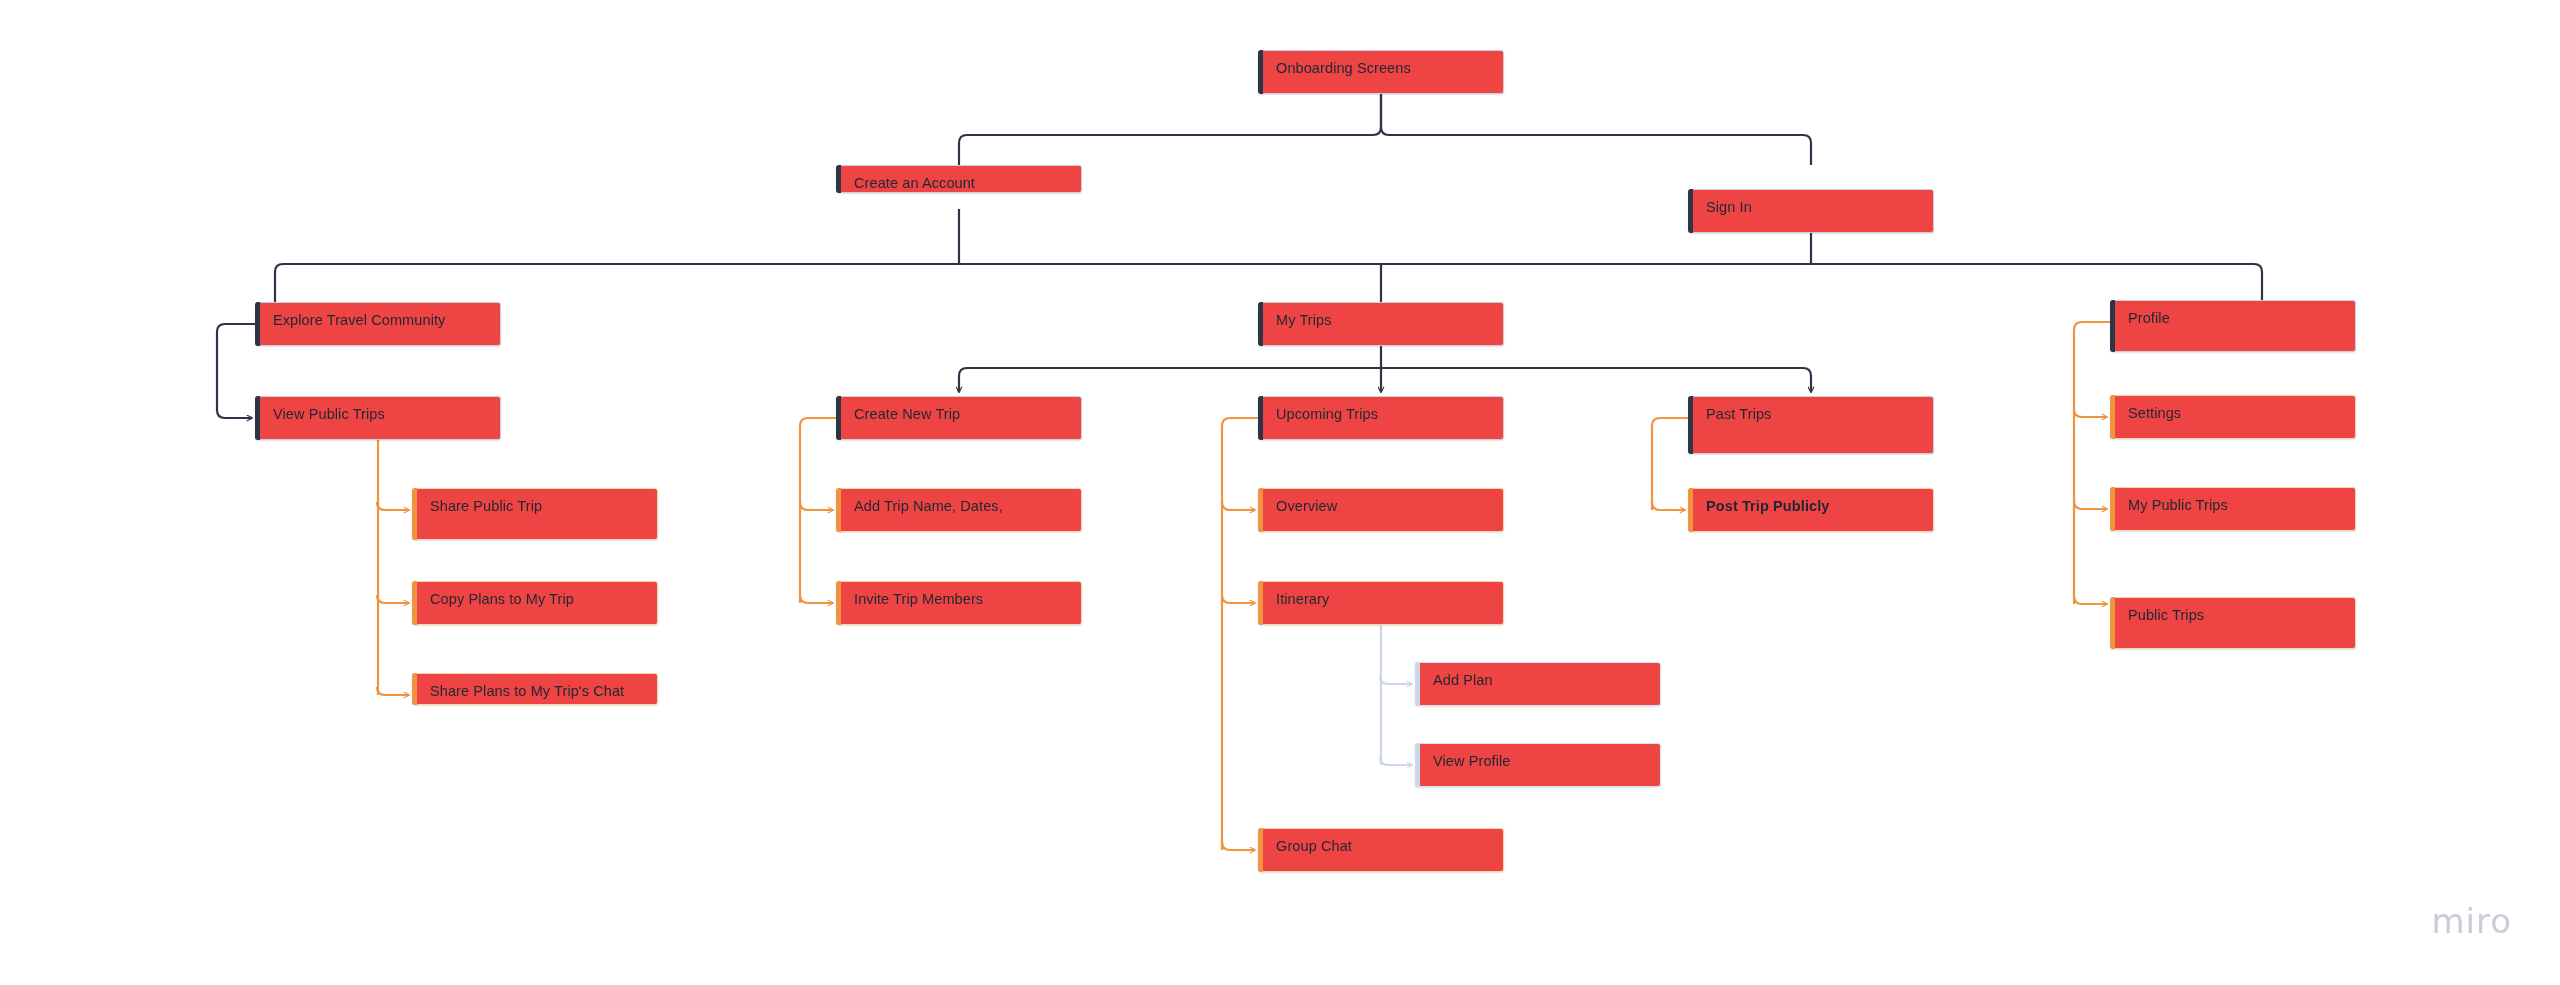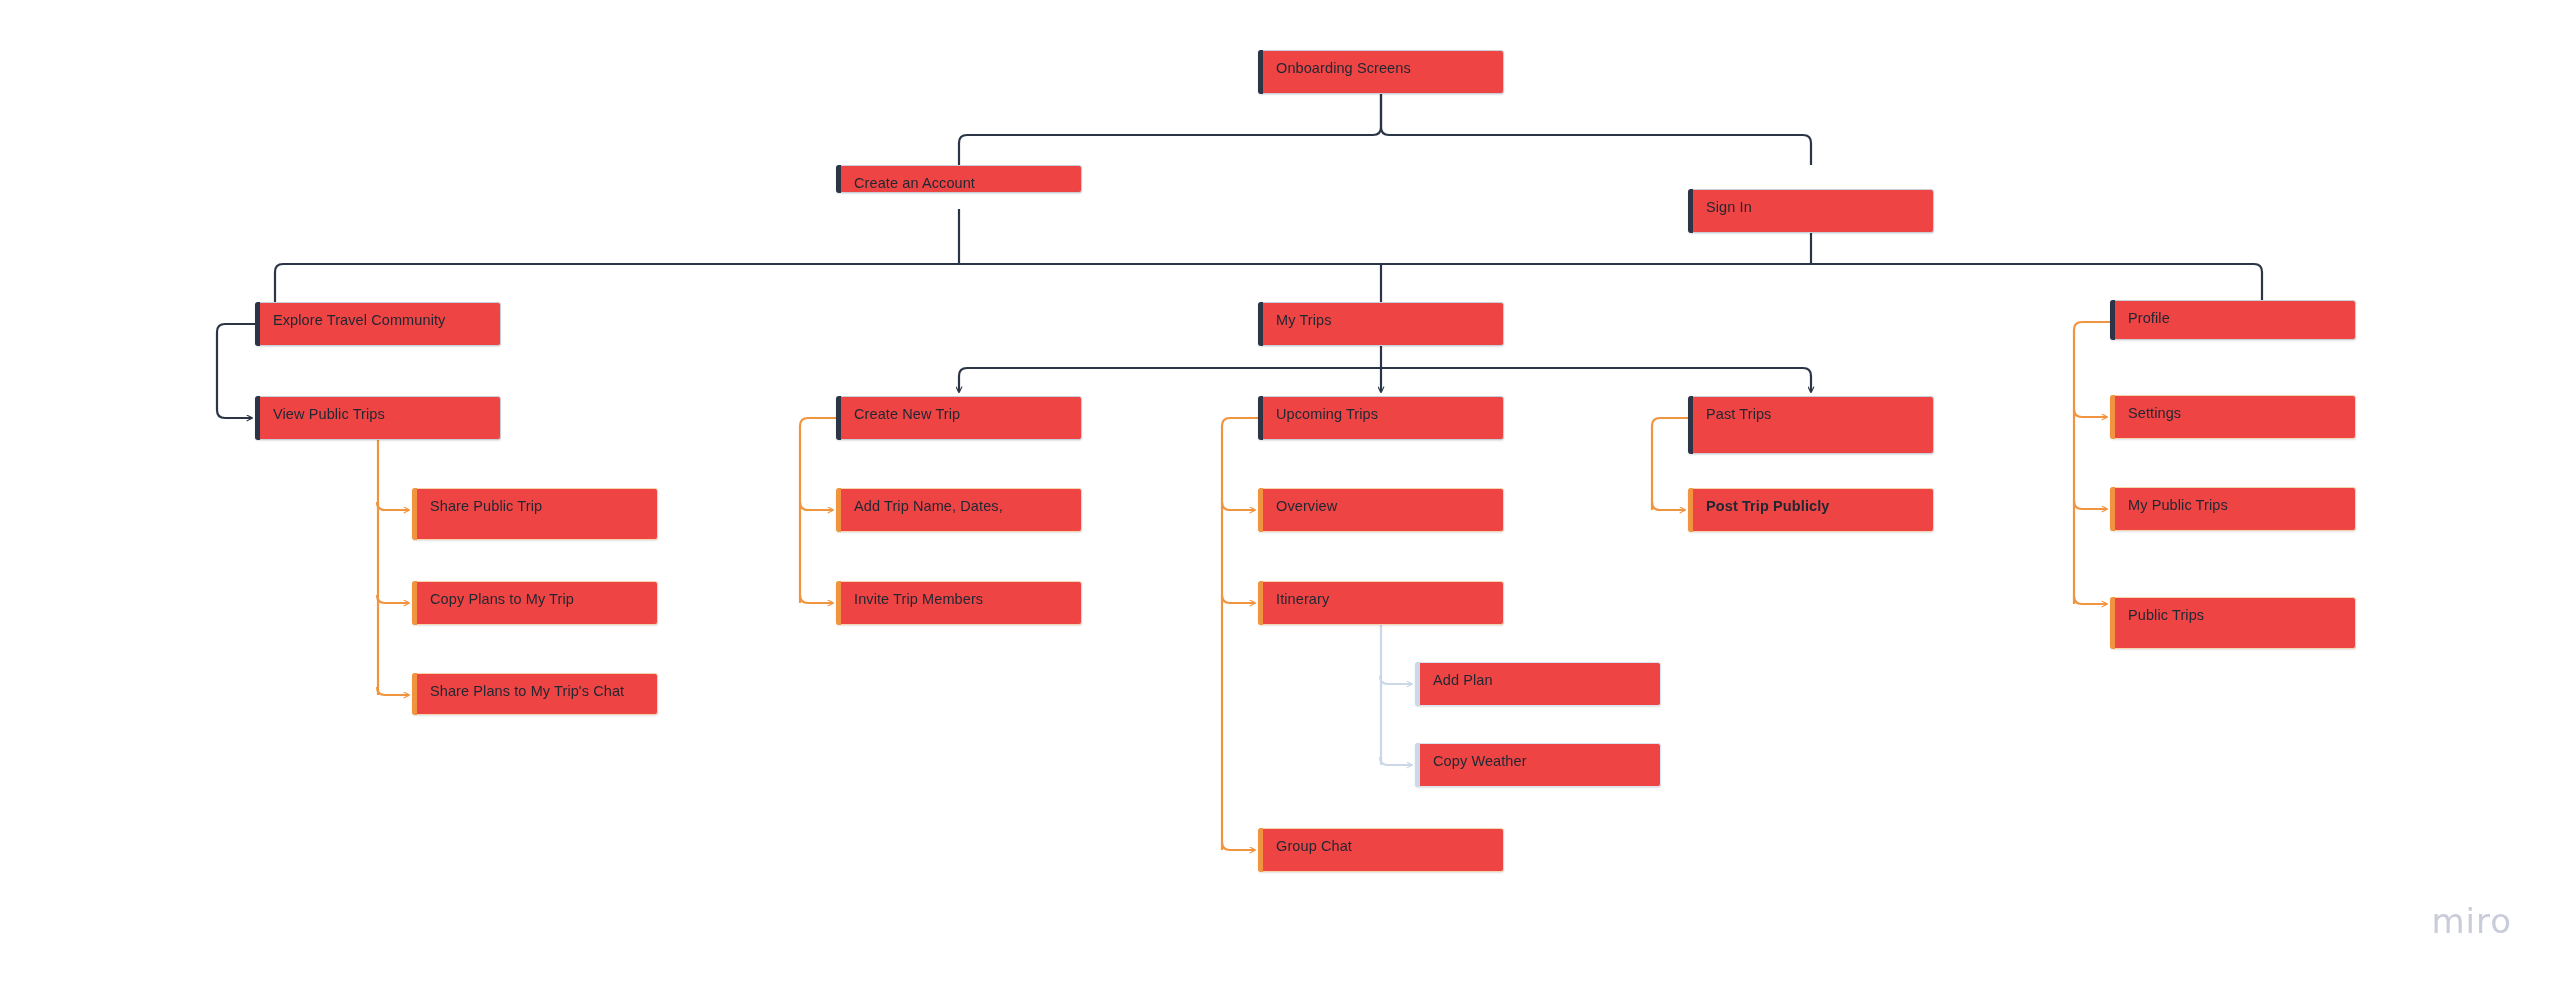--- a/index.html
+++ b/index.html
@@ -138,21 +138,21 @@
         <span class="label">Sign In</span>
       </div>
       <div class="node v-dark" style="left: 255px; top: 302px; width: 246px; height: 44px;">
         <span class="accent"></span>
         <span class="label">Explore Travel Community</span>
       </div>
       <div class="node v-dark" style="left: 1258px; top: 302px; width: 246px; height: 44px;">
         <span class="accent"></span>
         <span class="label">My Trips</span>
       </div>
-      <div class="node v-dark" style="left: 2110px; top: 300px; width: 246px; height: 40px;">
+      <div class="node v-dark" style="left: 2110px; top: 300px; width: 246px; height: 52px;">
         <span class="accent"></span>
         <span class="label">Profile</span>
       </div>
       <div class="node v-dark" style="left: 255px; top: 396px; width: 246px; height: 44px;">
         <span class="accent"></span>
         <span class="label">View Public Trips</span>
       </div>
       <div class="node v-dark" style="left: 836px; top: 396px; width: 246px; height: 44px;">
         <span class="accent"></span>
         <span class="label">Create New Trip</span>
@@ -166,21 +166,21 @@
         <span class="label">Past Trips</span>
       </div>
       <div class="node v-orange" style="left: 412px; top: 488px; width: 246px; height: 52px;">
         <span class="accent"></span>
         <span class="label">Share Public Trip</span>
       </div>
       <div class="node v-orange" style="left: 412px; top: 581px; width: 246px; height: 44px;">
         <span class="accent"></span>
         <span class="label">Copy Plans to My Trip</span>
       </div>
-      <div class="node v-orange" style="left: 412px; top: 673px; width: 246px; height: 42px;">
+      <div class="node v-orange" style="left: 412px; top: 673px; width: 246px; height: 32px;">
         <span class="accent"></span>
         <span class="label">Share Plans to My Trip's Chat</span>
       </div>
       <div class="node v-orange" style="left: 836px; top: 488px; width: 246px; height: 44px;">
         <span class="accent"></span>
         <span class="label">Add Trip Name, Dates,</span>
       </div>
       <div class="node v-orange" style="left: 836px; top: 581px; width: 246px; height: 44px;">
         <span class="accent"></span>
         <span class="label">Invite Trip Members</span>
@@ -196,21 +196,21 @@
       <div class="node v-orange" style="left: 1258px; top: 828px; width: 246px; height: 44px;">
         <span class="accent"></span>
         <span class="label">Group Chat</span>
       </div>
       <div class="node v-blue" style="left: 1415px; top: 662px; width: 246px; height: 44px;">
         <span class="accent"></span>
         <span class="label">Add Plan</span>
       </div>
       <div class="node v-blue" style="left: 1415px; top: 743px; width: 246px; height: 44px;">
         <span class="accent"></span>
-        <span class="label">Copy Weather</span>
+        <span class="label">View Profile</span>
       </div>
       <div class="node v-orange" style="left: 1688px; top: 488px; width: 246px; height: 44px; font-weight: bold;">
         <span class="accent"></span>
         <span class="label">Post Trip Publicly</span>
       </div>
       <div class="node v-orange" style="left: 2110px; top: 395px; width: 246px; height: 44px;">
         <span class="accent"></span>
         <span class="label">Settings</span>
       </div>
       <div class="node v-orange" style="left: 2110px; top: 487px; width: 246px; height: 44px;">

